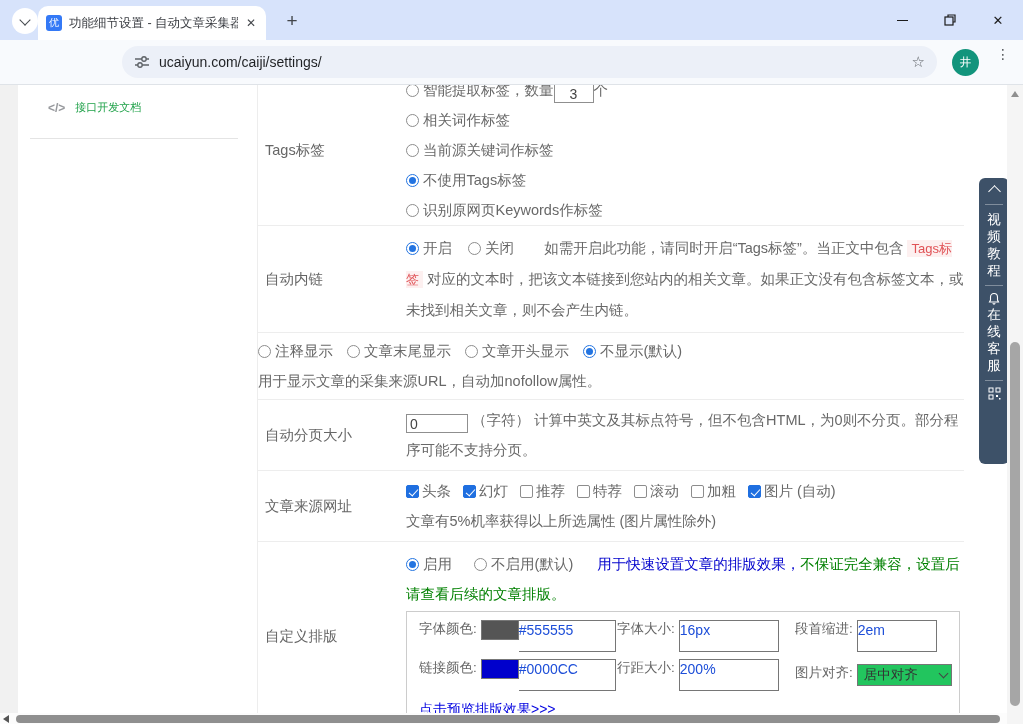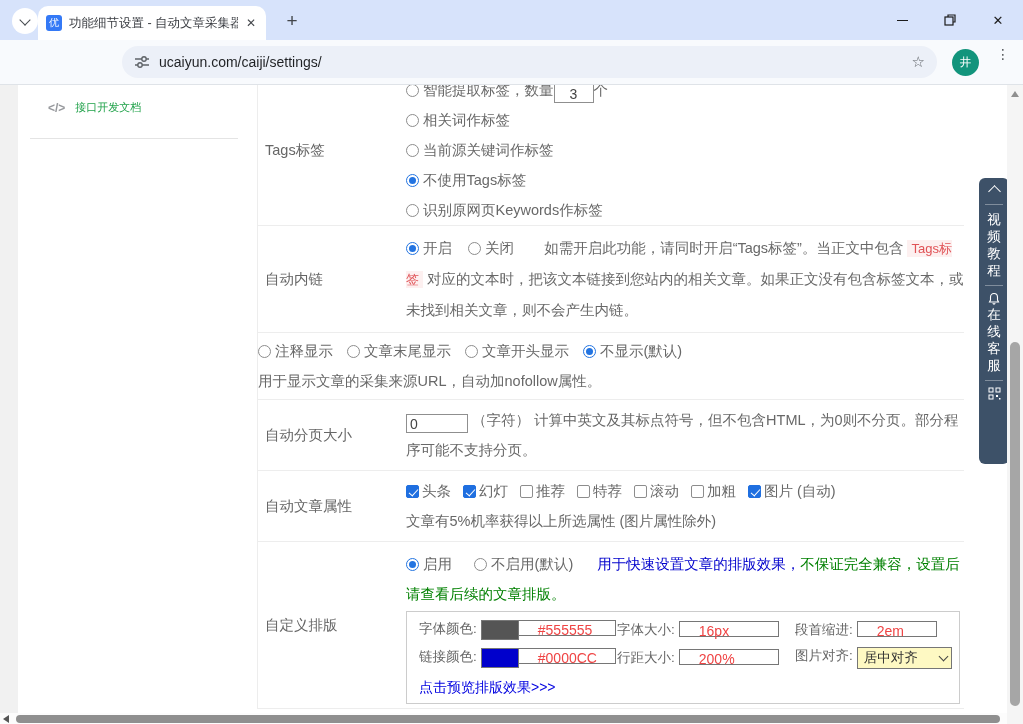--- a/index.html
+++ b/index.html
@@ -65,26 +65,26 @@
   .badge-red{color:#e05256;background:#fdf0f0;padding:1px 4px;font-size:13px;}
   .note-blue{color:#0000cc;}
   .note-green{color:#008000;}
   #layout-box{margin-top:2px;width:554px;border:1px solid #ccc;box-sizing:border-box;
               padding:8px 0 6px 12px;line-height:normal;}
   .lb-row{display:flex;align-items:center;margin-bottom:7px;}
   .lb-group{display:flex;align-items:flex-start;}
   .g1{width:198px;}.g2{width:178px;border-radius:8px;}
   .lb-label{color:#666;font-size:13.5px;white-space:nowrap;}
   .swatch{width:38px;height:20px;border:1px solid #777;box-sizing:border-box;cursor:pointer;}
-  .hexbox,.txtbox{height:16px;border:1px solid #767676;background:#fff;color:#ef4444;font-size:14px;
-      line-height:18px;padding:0 19px;box-sizing:border-box;cursor:text;}
+  .hexbox,.txtbox{height:32px;border:1px solid #767676;background:#fff;color:#1d4ed8;font-size:14px;
+      line-height:18px;padding:0 0;box-sizing:border-box;cursor:text;}
   .hexbox{width:97px;border-left:none;}
   .txtbox{width:100px;}
   .txtbox.small{width:80px;}
-  .selbox{width:95px;height:22px;border:1px solid #767676;background:#fef9c3;display:flex;align-items:center;
+  .selbox{width:95px;height:22px;border:1px solid #767676;background:#22c55e;display:flex;align-items:center;
       justify-content:space-between;padding:0 4px 0 6px;box-sizing:border-box;font-size:13.5px;color:#333;cursor:pointer;}
   .sel-arrow{width:6px;height:6px;border-right:1.4px solid #444;border-bottom:1.4px solid #444;
       transform:rotate(45deg);margin-top:-3px;}
   #preview-link{color:#0000e0;font-size:14px;cursor:pointer;display:inline-block;margin-top:3px;}
   
   #floatpanel{position:absolute;left:979px;top:178px;width:30px;height:286px;background:#3d5168;border-radius:6px;
       display:flex;flex-direction:column;align-items:center;padding-top:9px;box-sizing:border-box;}
   .chev-up{width:8px;height:8px;border-left:1.6px solid #fff;border-top:1.6px solid #fff;transform:rotate(45deg);
       margin-bottom:2px;cursor:pointer;}
   .pdiv{width:18px;border-top:1px solid rgba(255,255,255,.35);margin:6px 0;}
@@ -188,21 +188,21 @@
   <div class="row">
     <div class="rlabel">自动分页大小</div>
     <div class="rbody" style="padding:5px 0;">
       <span class="mini-input" style="width:62px;text-align:left;">0</span>
       <span>（字符）</span>
       <span>计算中英文及其标点符号，但不包含HTML，为0则不分页。部分程序可能不支持分页。</span>
     </div>
   </div>
 
   <div class="row">
-    <div class="rlabel">自动文章属性</div>
+    <div class="rlabel">文章来源网址</div>
     <div class="rbody" style="padding:5px 0;">
       <div id="attr-checks"><span style="margin-right: 12px;"><span class="cb on"></span>头条</span><span style="margin-right: 12px;"><span class="cb on"></span>幻灯</span><span style="margin-right: 12px;"><span class="cb"></span>推荐</span><span style="margin-right: 12px;"><span class="cb"></span>特荐</span><span style="margin-right: 12px;"><span class="cb"></span>滚动</span><span style="margin-right: 12px;"><span class="cb"></span>加粗</span><span style="margin-right: 12px;"><span class="cb on"></span>图片 (自动)</span></div>
       <div>文章有5%机率获得以上所选属性 (图片属性除外)</div>
     </div>
   </div>
 
   <div class="row" style="border-bottom:1px solid #ededed;">
     <div class="rlabel">自定义排版</div>
     <div class="rbody" style="padding:7px 0 4px 0;">
       <div>

